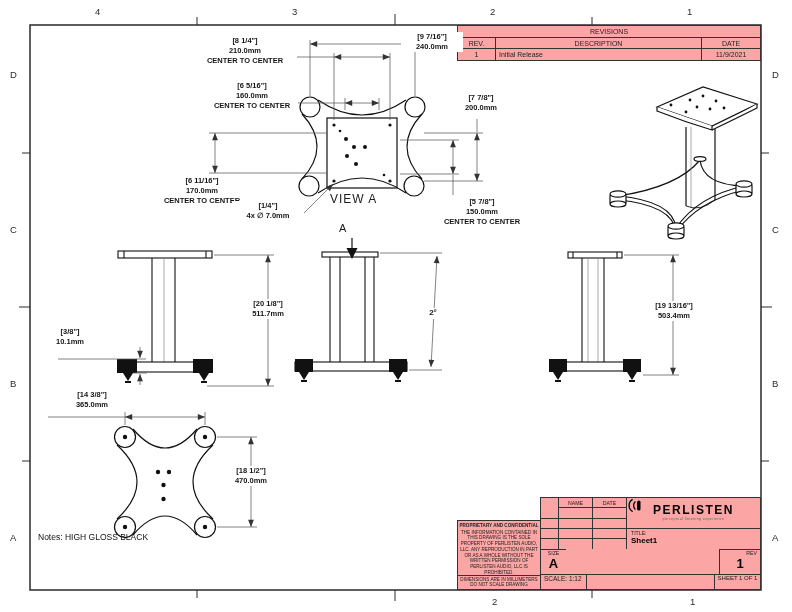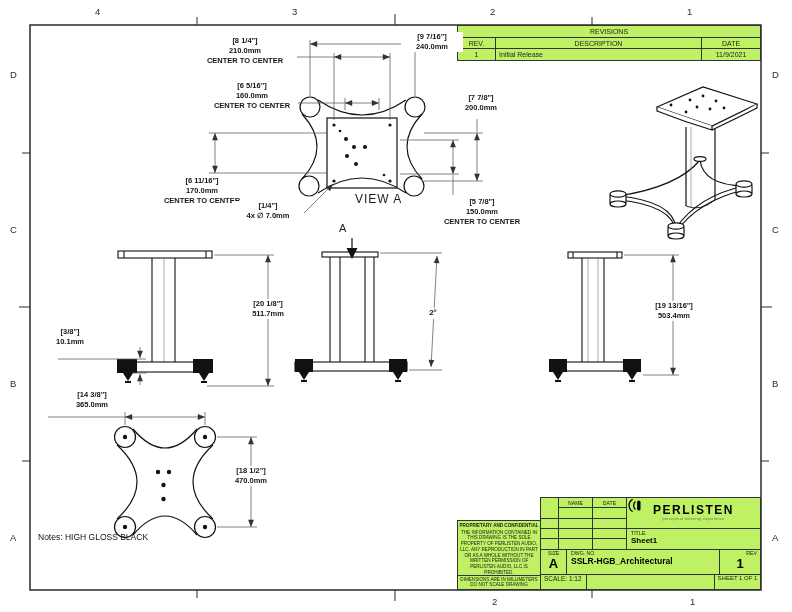--- a/index.html
+++ b/index.html
@@ -5,21 +5,21 @@
   html,body{margin:0;padding:0;background:#fff;}
   #page{position:relative;width:792px;height:612px;background:#fff;overflow:hidden;
         font-family:"Liberation Sans",sans-serif;color:#1c1c1c;}
   svg{position:absolute;left:0;top:0;}
   .zone{position:absolute;font:400 9.5px "Liberation Sans",sans-serif;color:#2b2b2b;}
   .lbl{position:absolute;font:600 7.5px/1.32 "Liberation Sans",sans-serif;color:#141414;text-align:center;}
   .lbl span{display:block;white-space:nowrap;}
   .bgw{background:#fff;}
   .big{font:400 12px "Liberation Sans",sans-serif;letter-spacing:1px;}
   .note-lbl{position:absolute;font:400 8.5px "Liberation Sans",sans-serif;color:#111;}
-  .box{position:absolute;border:1px solid #333;box-sizing:border-box;background:#bef264;}
+  .box{position:absolute;border:1px solid #333;box-sizing:border-box;background:#fca5a5;}
   .cell{position:absolute;box-sizing:border-box;overflow:hidden;}
   .bl{border-left:1px solid #333;}           .bt{border-top:1px solid #333;}
   .tiny{font:400 4.6px/1.25 "Liberation Sans",sans-serif;color:#222;}
   .tb-sm{font:400 5.2px "Liberation Sans",sans-serif;color:#222;}
   .tb-val{font:700 8px "Liberation Sans",sans-serif;color:#000;}
   .tb-big{font:700 13px "Liberation Sans",sans-serif;color:#000;}
   .rev-t{font:400 7px "Liberation Sans",sans-serif;color:#222;}
   .logo-row{display:flex;align-items:center;gap:2px;justify-content:center;}
   .brand{font:700 12px "Liberation Sans",sans-serif;letter-spacing:1.5px;color:#000;}
   .tagline{font:400 3.6px "Liberation Sans",sans-serif;color:#666;text-align:center;letter-spacing:.4px;}
@@ -334,21 +334,21 @@
   </div>
   <div class="lbl" style="left:64px;top:390px;width:56px;">
     <span>[14 3/8"]</span>
       <span>365.0mm</span>
   </div>
   <div class="lbl bgw" style="left:217px;top:466px;width:68px;">
     <span>[18 1/2"]</span>
       <span>470.0mm</span>
   </div>
 
-  <span class="big" style="position:absolute;left:330px;top:192px;margin-left:25px;">VIEW A</span>
+  <span class="big" style="position:absolute;left:330px;top:192px;">VIEW A</span>
   <span class="big" style="position:absolute;left:339px;top:222px;font-size:11px;">A</span>
 
   <span class="note-lbl" style="left:38px;top:532px;">Notes: HIGH GLOSS BLACK</span>
 
   <div class="box" style="left:457px;top:520px;width:84px;height:70px;">
     <div class="tiny" style="font-weight:700;text-align:center;padding-top:2px;">PROPRIETARY AND CONFIDENTIAL</div>
     <div class="tiny" style="padding:1px 2px 0 2px;text-align:center;">THE INFORMATION CONTAINED IN THIS DRAWING IS THE SOLE PROPERTY OF PERLISTEN AUDIO, LLC.  ANY REPRODUCTION IN PART OR AS A WHOLE WITHOUT THE WRITTEN PERMISSION OF PERLISTEN AUDIO, LLC IS PROHIBITED.</div>
     <div class="tiny bt" style="position:absolute;left:0;bottom:0;width:100%;text-align:center;padding:1px 0;">
       <span>DIMENSIONS ARE IN MILLIMETERS</span><br>
       <span>DO NOT SCALE DRAWING</span>
@@ -381,24 +381,20 @@
 
     <div class="cell bl bt" style="left:85px;top:30px;width:134px;height:21px;padding:1px 0 0 4px;">
       <div class="tb-sm">TITLE:</div>
       <div class="tb-val">Sheet1</div>
     </div>
 
     <div class="cell bt" style="left:0;top:51px;width:25px;height:25px;">
       <div class="tb-sm" style="text-align:center;">SIZE</div>
       <div class="tb-big" style="text-align:center;">A</div>
     </div>
-    <div class="cell bl bt" style="left:25px;top:51px;width:153px;height:25px;padding-left:4px;">
-      <div class="tb-sm">DWG.  NO.</div>
-      <div class="tb-val" style="font-size:8.5px;">SSLR-HGB_Architectural</div>
-    </div>
     <div class="cell bl bt" style="left:178px;top:51px;width:41px;height:25px;">
       <div class="tb-sm" style="text-align:right;padding-right:3px;">REV</div>
       <div class="tb-big" style="text-align:center;">1</div>
     </div>
 
     <div class="cell bt" style="left:0;top:76px;width:45px;height:15px;line-height:15px;padding-left:3px;font:400 6.5px 'Liberation Sans',sans-serif;">SCALE: 1:12</div>
     <div class="cell bl bt" style="left:45px;top:76px;width:128px;height:15px;"></div>
     <div class="cell bl bt" style="left:173px;top:76px;width:46px;height:15px;line-height:15px;text-align:center;font:400 6px 'Liberation Sans',sans-serif;">SHEET 1 OF 1</div>
   </div>
 

